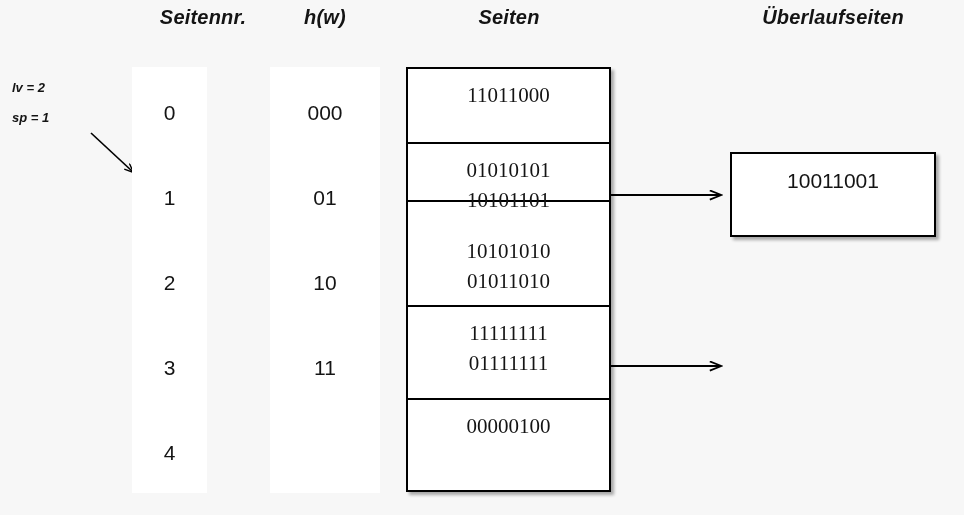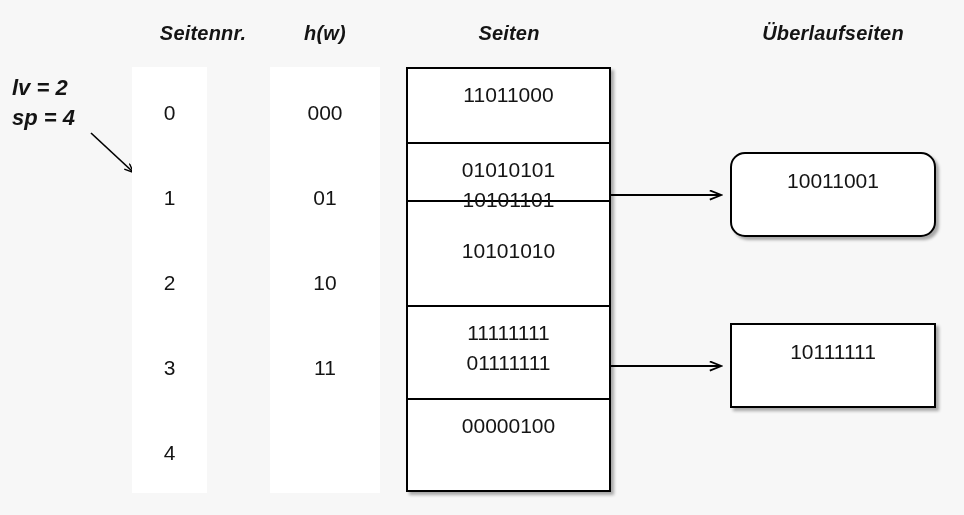--- a/index.html
+++ b/index.html
@@ -23,35 +23,34 @@
 
   
   .col-header {
     position: absolute;
     font-style: italic;
     font-weight: 600;
     font-size: 20px;
     letter-spacing: 0.2px;
     white-space: nowrap;
     color: #141414;
-    margin-top: 16px;
   }
   #hdr-seitennr { left: 132px; top: 6px; width: 142px; text-align: center; }
   #hdr-hw       { left: 270px; top: 6px; width: 110px; text-align: center; }
   #hdr-seiten   { left: 406px; top: 6px; width: 206px; text-align: center; }
   #hdr-ueber    { left: 730px; top: 6px; width: 206px; text-align: center; }
 
   
   #params {
     position: absolute;
     left: 12px;
     top: 73px;
     font-style: italic;
     font-weight: 700;
-    font-size: 22px;
+    font-size: 13px;
     line-height: 30px;
     white-space: nowrap;
     color: #141414;
   }
   #params .prm { display: block; }
 
   #param-arrow {
     position: absolute;
     left: 88px;
     top: 130px;
@@ -100,41 +99,42 @@
     border-bottom: 2px solid #000000;
     text-align: center;
     padding-top: 11px;
   }
   .seiten-row:last-child { border-bottom: none; }
   .seiten-row .rec {
     display: block;
     font-size: 21px;
     line-height: 30px;
     color: #141414;
+    font-family: Liberation Serif, serif;
   }
 
   
   .overflow-box {
     position: absolute;
     left: 730px;
     width: 206px;
     height: 85px;
     background: #ffffff;
     border: 2px solid #000000;
     box-sizing: border-box;
     box-shadow: 3px 3px 3px rgba(0,0,0,0.32);
     text-align: center;
     padding-top: 12px;
   }
   .overflow-box .rec {
     font-size: 21px;
     line-height: 30px;
     color: #141414;
   }
-  #overflow-0 { top: 152px; border-radius: 15px; }
+  #overflow-0 { top: 152px; }
   #overflow-1 { top: 323px; }
 
   .link-arrow {
     position: absolute;
     left: 609px;
     width: 124px;
     height: 18px;
   }
   #link-arrow-0 { top: 186px; }
   #link-arrow-1 { top: 357px; }
@@ -144,21 +144,21 @@
 
 <div id="canvas">
 
   <div class="col-header" id="hdr-seitennr">Seitennr.</div>
   <div class="col-header" id="hdr-seiten">Seiten</div>
   <div class="col-header" id="hdr-hw">h(w)</div>
   <div class="col-header" id="hdr-ueber">Überlaufseiten</div>
 
   <div id="params">
     <span class="prm">lv = 2</span>
-    <span class="prm">sp = 4</span>
+    <span class="prm">sp = 1</span>
   </div>
 
   <svg id="param-arrow" viewBox="0 0 56 52">
     <defs>
       <marker id="ah-thin" markerWidth="11" markerHeight="11" refX="9" refY="4.2" orient="auto" markerUnits="userSpaceOnUse">
         <path d="M0.6,0.4 L9.6,4.2 L0.6,8.0" fill="none" stroke="#000000" stroke-width="1.4"></path>
       </marker>
     </defs>
     <line x1="3" y1="3" x2="45" y2="42" stroke="#000000" stroke-width="1.7" marker-end="url(#ah-thin)"></line>
   </svg>
@@ -180,20 +180,21 @@
   <div id="seiten-table">
     <div class="seiten-row" style="top:0px;   height:75px">
       <span class="rec">11011000</span>
     </div>
     <div class="seiten-row" style="top:75px;  height:58px">
       <span class="rec">01010101</span>
       <span class="rec">10101101</span>
     </div>
     <div class="seiten-row" style="top:156px; height:82px">
       <span class="rec">10101010</span>
+      <span class="rec">01011010</span>
     </div>
     <div class="seiten-row" style="top:238px; height:93px">
       <span class="rec">11111111</span>
       <span class="rec">01111111</span>
     </div>
     <div class="seiten-row" style="top:331px; height:90px">
       <span class="rec">00000100</span>
     </div>
   </div>
 
@@ -211,17 +212,14 @@
       <marker id="ah-1" markerWidth="14" markerHeight="14" refX="12" refY="5" orient="auto" markerUnits="userSpaceOnUse">
         <path d="M0.8,0.4 L12.4,5 L0.8,9.6" fill="none" stroke="#000000" stroke-width="1.8"></path>
       </marker>
     </defs>
     <line x1="1" y1="9" x2="112" y2="9" stroke="#000000" stroke-width="1.8" marker-end="url(#ah-1)"></line>
   </svg>
 
   <div class="overflow-box" id="overflow-0">
     <span class="rec">10011001</span>
   </div>
-  <div class="overflow-box" id="overflow-1">
-    <span class="rec">10111111</span>
-  </div>
 
 </div>
 
 </body></html>

